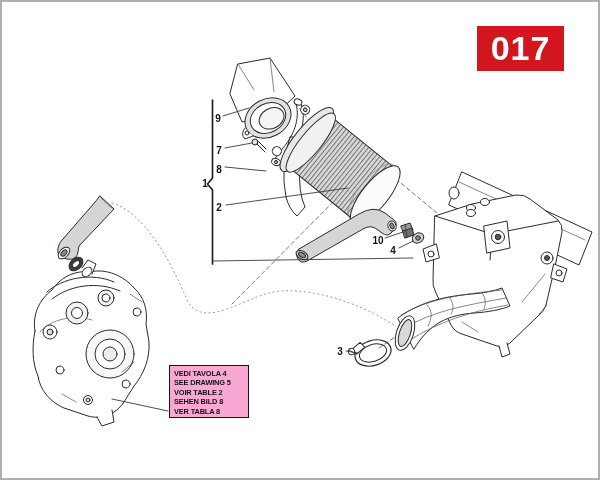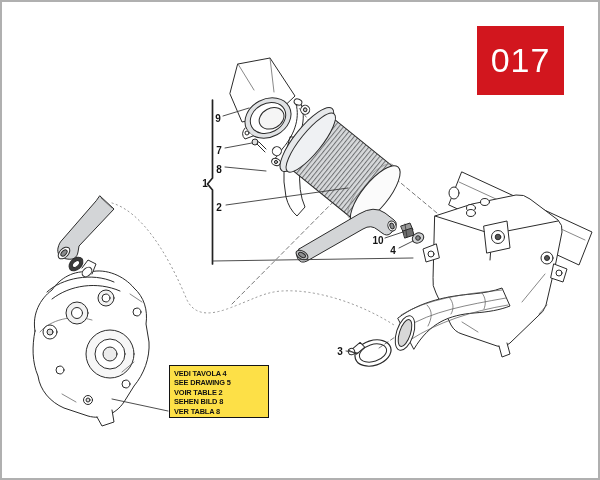--- a/index.html
+++ b/index.html
@@ -7,27 +7,27 @@
     position:relative;width:600px;height:480px;box-sizing:border-box;
     background:#ffffff;border:2px solid #b0b0b0;overflow:hidden;
     font-family:"Liberation Sans",sans-serif;
   }
   .drawing-svg{position:absolute;left:0;top:0;width:596px;height:476px;}
   .callout{
     position:absolute;transform:translate(-50%,-50%);
     font-weight:bold;font-size:10px;color:#141414;line-height:10px;
   }
   .badge{
-    position:absolute;left:475px;top:24px;width:87px;height:69px;
+    position:absolute;left:475px;top:24px;width:87px;height:45px;
     background:#d2161e;color:#ffffff;display:flex;align-items:center;justify-content:center;
-    font-weight:normal;font-size:34px;letter-spacing:1px;
+    font-weight:bold;font-size:34px;letter-spacing:1px;
   }
   .notebox{
-    position:absolute;left:167px;top:363px;width:100px;height:53px;box-sizing:border-box;
-    border:1.6px solid #141414;background:#fde047;padding:3px 12px 0 4px;
+    position:absolute;left:167px;top:363px;width:80px;height:53px;box-sizing:border-box;
+    border:1.6px solid #141414;background:#f9a8d4;padding:3px 12px 0 4px;
   }
   .notebox span{
     display:block;font-weight:bold;font-size:7.4px;line-height:9.4px;
     letter-spacing:-0.15px;color:#111;white-space:nowrap;
   }
 </style>
 </head>
 <body>
 
 <div class="page">

